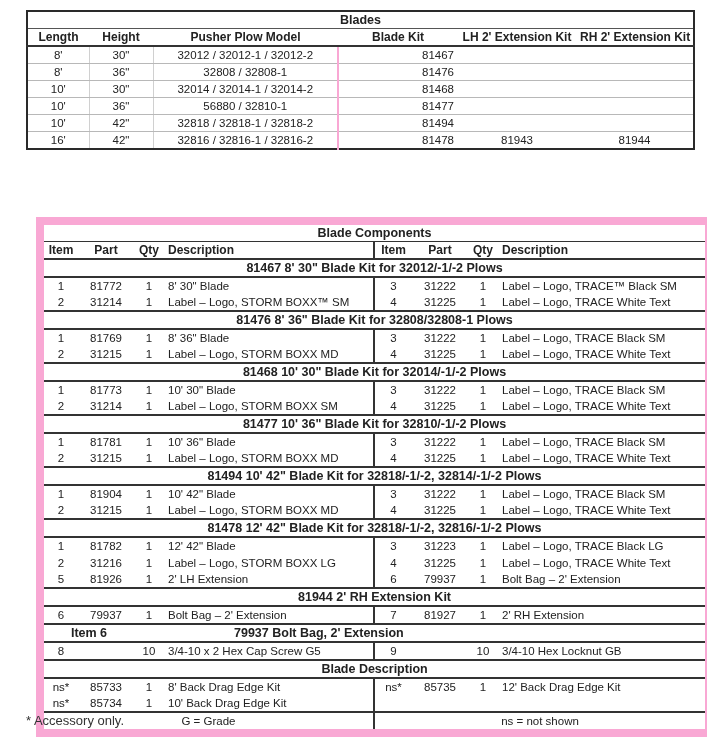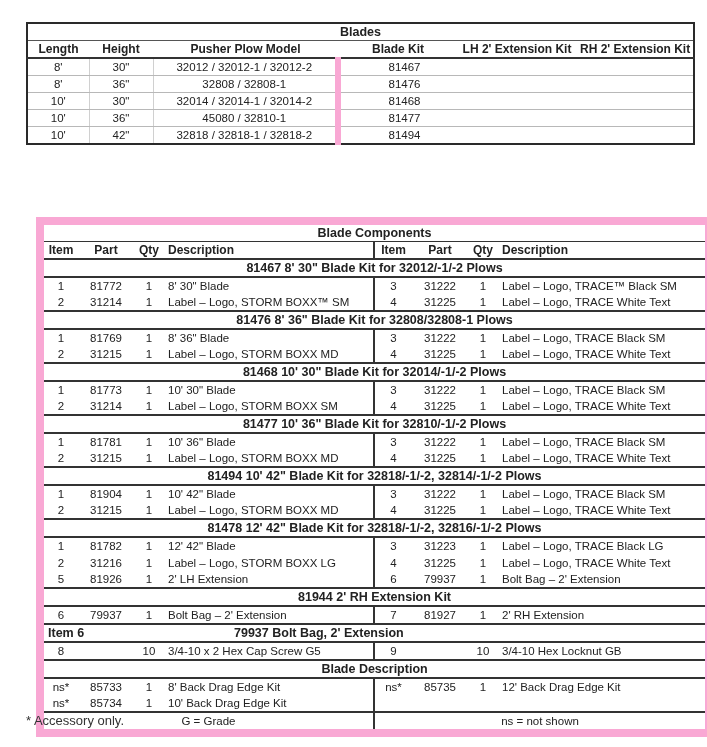--- a/index.html
+++ b/index.html
@@ -3,39 +3,39 @@
 <meta charset="utf-8">
 <style>
   * { box-sizing: border-box; margin: 0; padding: 0; }
   html, body { width: 707px; height: 747px; background: #ffffff; overflow: hidden; }
   body { font-family: "Liberation Sans", sans-serif; color: #222222; font-size: 11.5px; position: relative; }
 
   table { border-collapse: collapse; table-layout: fixed; }
   td, th { white-space: nowrap; overflow: hidden; padding: 0 4px; }
 
   
-  #blades { position: absolute; left: 26px; top: 22px; width: 667px; border: 2px solid #2a2a2a; }
+  #blades { position: absolute; left: 26px; top: 10px; width: 667px; border: 2px solid #2a2a2a; }
   #blades th, #blades td { height: 16.4px; line-height: 16px; }
   #blades .title th { font-weight: bold; font-size: 12.5px; border-bottom: 1px solid #555; text-align: center; }
   #blades .hdr th { font-weight: bold; font-size: 12px; text-align: center; border-bottom: 2px solid #333; }
   #blades td { text-align: center; font-size: 11.5px; border-bottom: 1px solid #b8b8b8; }
   #blades tr:last-child td { border-bottom: none; }
   #blades td.c-len, #blades td.c-hgt { border-right: 1px solid #d0d0d0; }
-  #blades td.c-kit { text-align: center; padding-left: 14px; border-left: 6px solid #f9a8d4; }
+  #blades td.c-kit { text-align: right; padding-left: 14px; border-left: 2px solid #f9a8d4; }
   #blades td.c-model { border-right: none; }
 
   
   #comp { position: absolute; left: 36px; top: 217px; width: 669px; border: 8px solid #f9a8d4; }
   #comp td, #comp th { height: 17px; line-height: 16px; font-size: 11.5px; }
   #comp .title th { font-weight: bold; font-size: 12.5px; text-align: center; border-bottom: 1px solid #333; }
   #comp .hdr th { font-weight: bold; font-size: 12px; border-bottom: 2px solid #333; }
   #comp .hdr th.l { text-align: left; }
   #comp .hdr th.c { }
   #comp .kit td { font-weight: bold; font-size: 12.5px; text-align: center; border-top: 2px solid #333; border-bottom: 2px solid #333; }
-  #comp .kit td.left { text-align: left; }
+  #comp .kit td.left { text-align: center; }
   #comp td.num { text-align: center; }
   #comp td.desc { text-align: left; }
   #comp td.split { border-right: 2px solid #333; }
   #comp .foot td { text-align: center; border-top: 2px solid #333; }
   #comp .hdr th.split { border-right: 2px solid #333; }
 
   #footnote { position: absolute; left: 26px; top: 713px; font-size: 13px; color: #333; }
 </style>
 </head>
 <body>
@@ -83,32 +83,40 @@
         <td class="c-len">10'</td>
         <td class="c-hgt">30"</td>
         <td class="c-model">32014 / 32014-1 / 32014-2</td>
         <td class="c-kit">81468</td>
         <td class="c-lh"></td>
         <td class="c-rh"></td>
       </tr>
       <tr>
         <td class="c-len">10'</td>
         <td class="c-hgt">36"</td>
-        <td class="c-model">45080 / 32810-1</td>
+        <td class="c-model">56880 / 32810-1</td>
         <td class="c-kit">81477</td>
         <td class="c-lh"></td>
         <td class="c-rh"></td>
       </tr>
       <tr>
         <td class="c-len">10'</td>
         <td class="c-hgt">42"</td>
         <td class="c-model">32818 / 32818-1 / 32818-2</td>
         <td class="c-kit">81494</td>
         <td class="c-lh"></td>
         <td class="c-rh"></td>
+      </tr>
+      <tr>
+        <td class="c-len">16'</td>
+        <td class="c-hgt">42"</td>
+        <td class="c-model">32816 / 32816-1 / 32816-2</td>
+        <td class="c-kit">81478</td>
+        <td class="c-lh">81943</td>
+        <td class="c-rh">81944</td>
       </tr>
     </tbody>
 </table>
 
 <table id="comp">
   <colgroup>
     <col style="width:38px">
       <col style="width:56px">
       <col style="width:30px">
       <col style="width:210px">

